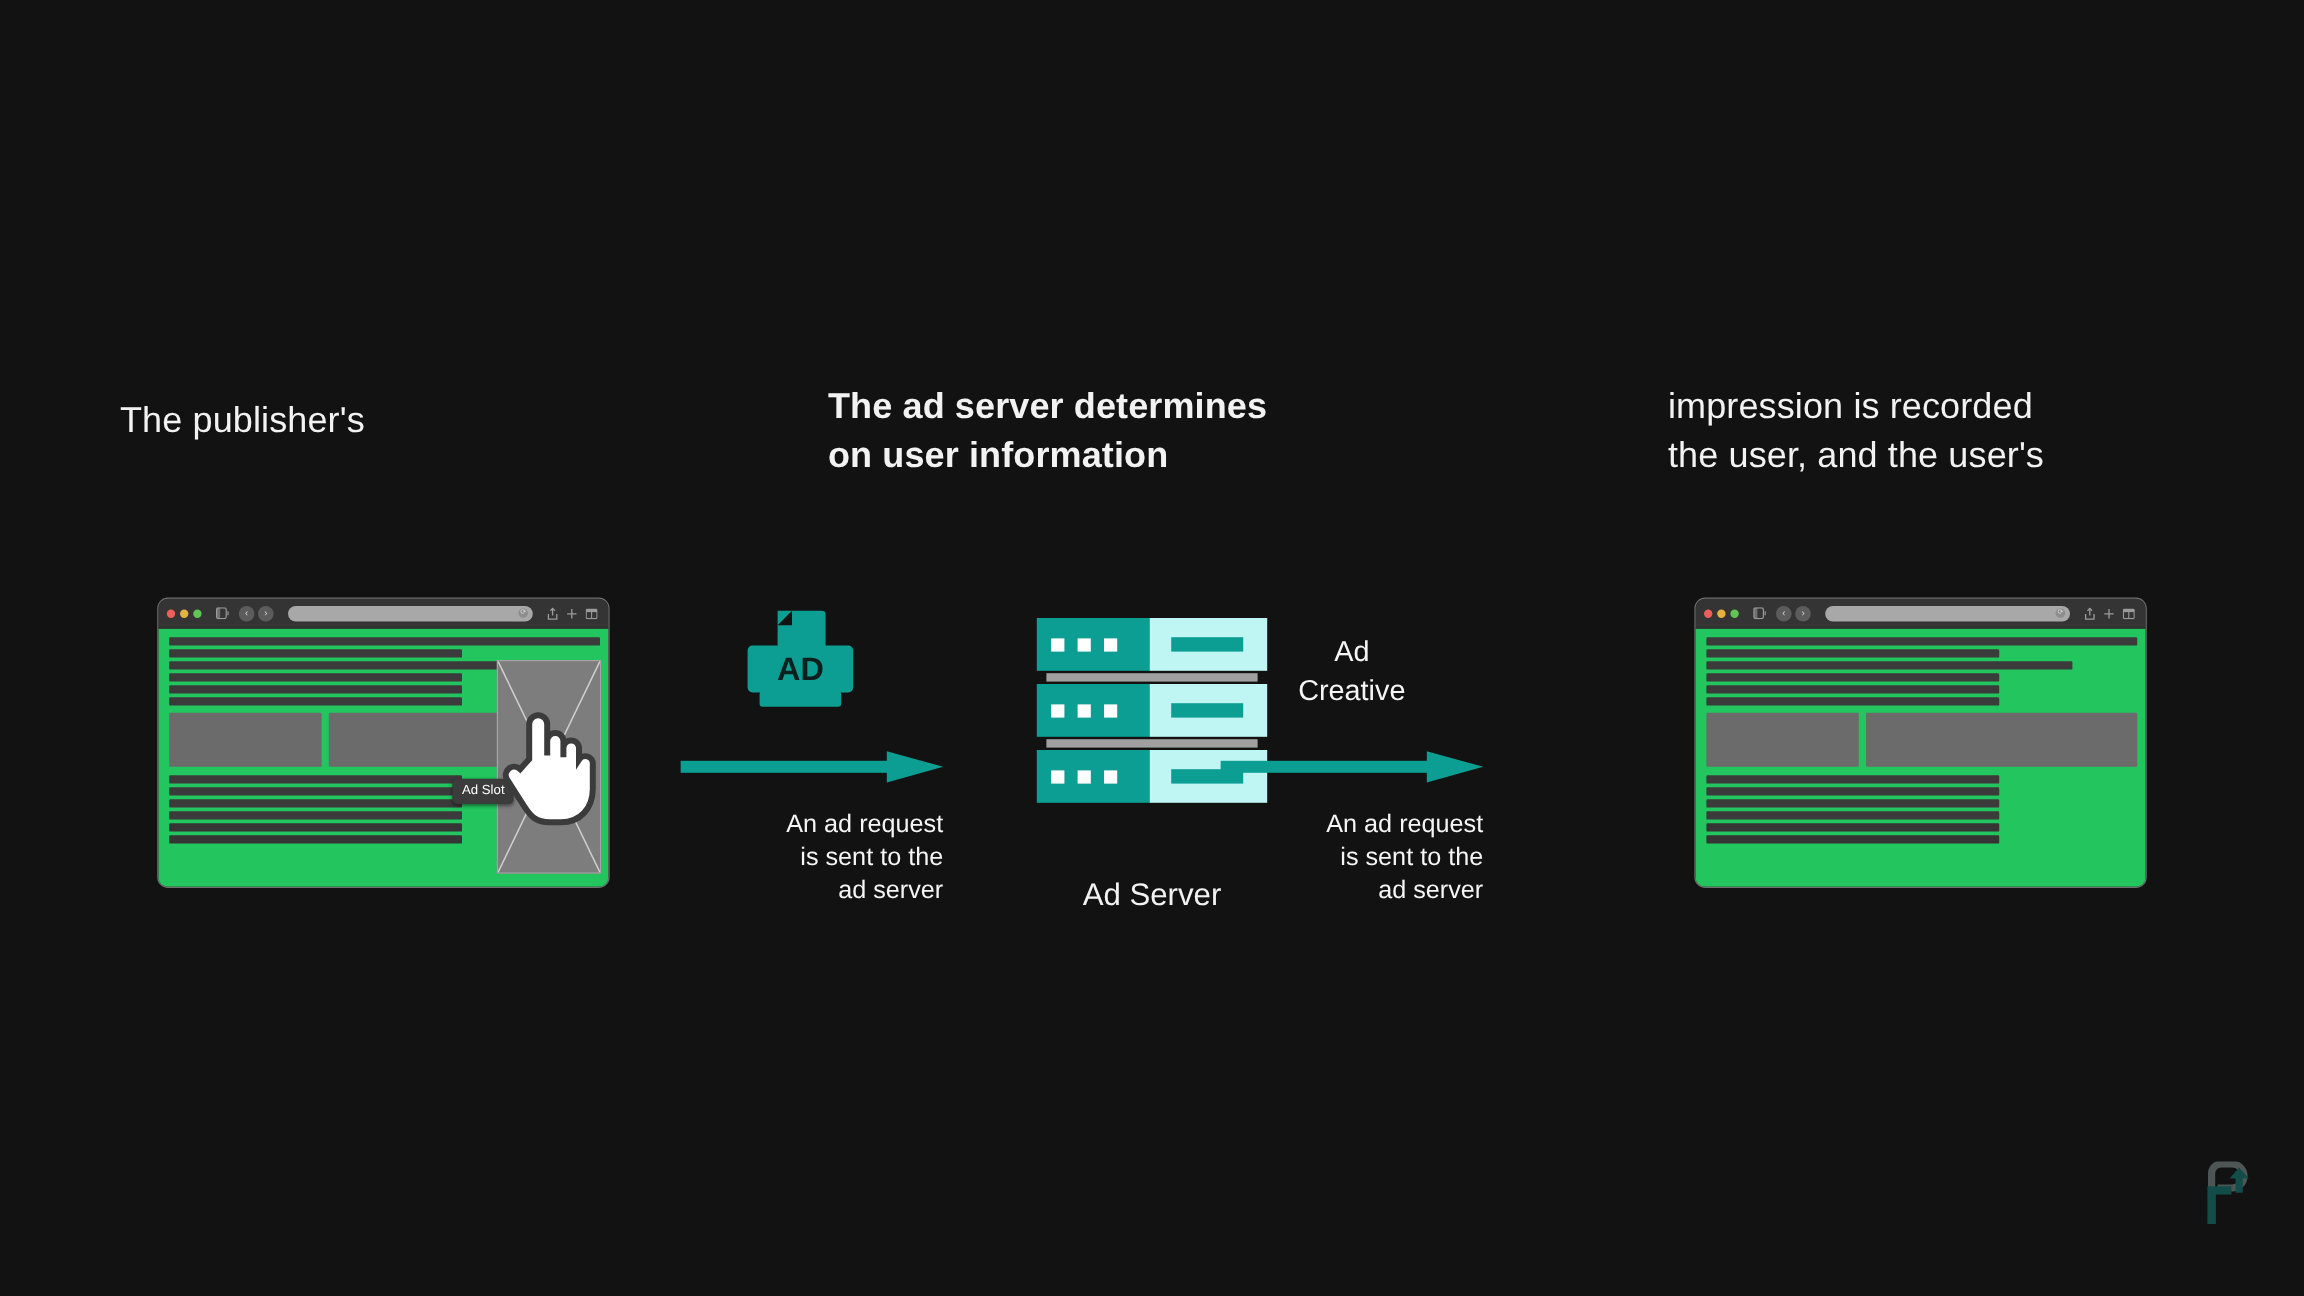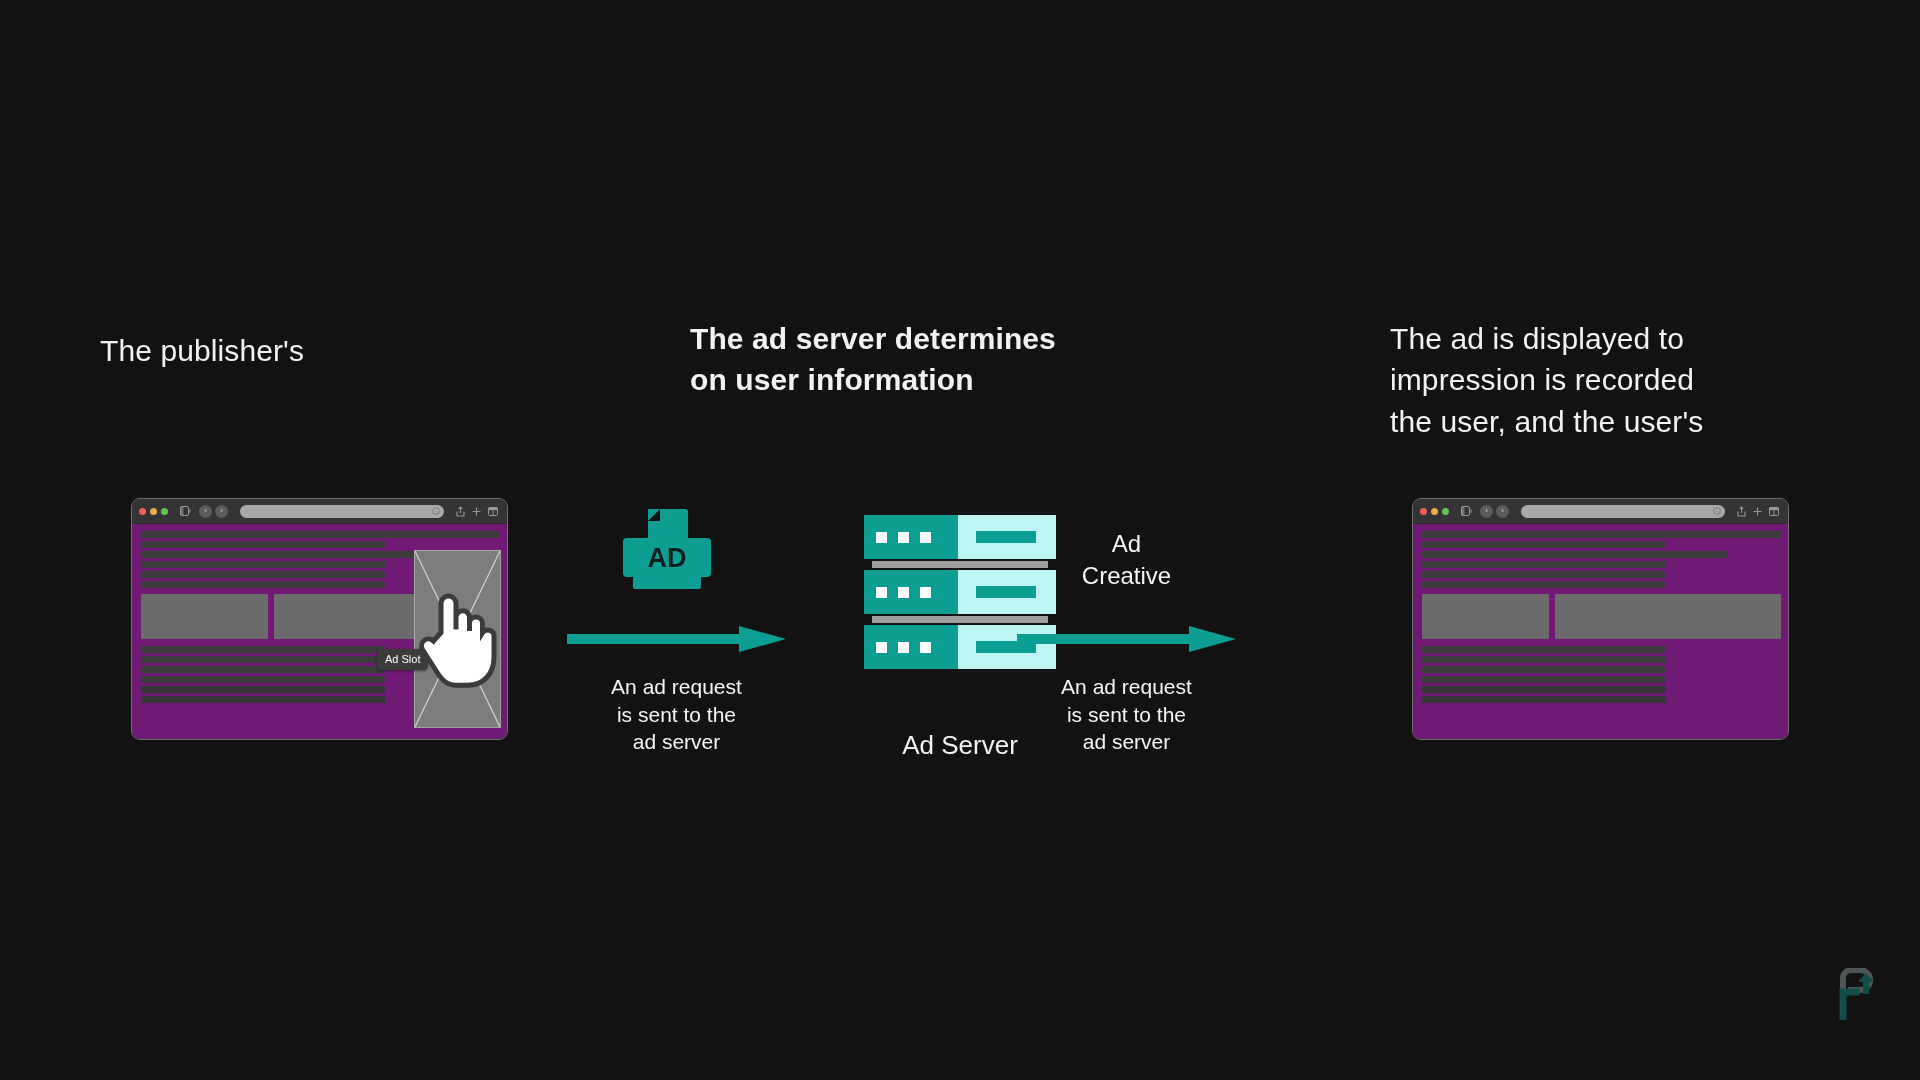--- a/index.html
+++ b/index.html
@@ -87,21 +87,21 @@
   .reload-dot {
     width: 8px; height: 8px; border-radius: 50%;
     background: #8e8e8e;
     display: flex; align-items: center; justify-content: center;
     color: #d8d8d8; font-size: 6px; line-height: 1;
   }
   .tb-right { display: flex; align-items: center; gap: 7px; padding-right: 2px; }
 
   .browser-body {
     flex: 1;
-    background: #701a75;
+    background: #22c55e;
     padding: 6px 7px 7px 9px;
     position: relative;
     display: flex;
     gap: 0;
   }
   .content-col { flex: 1; display: flex; flex-direction: column; gap: 3px; padding-top: 1px; }
   .row { height: 7px; background: #3b3b3b; border-radius: 1px; }
   .row.w100 { width: 100%; }
   .row.w68  { width: 68%; }
   .row.w85  { width: 85%; }
@@ -156,21 +156,21 @@
     font-size: 26px;
   }
 
   
   .arrow-group { position: absolute; width: 230px; }
   #arrow-group-1 { left: 567px;  top: 625px; }
   #arrow-group-2 { left: 1017px; top: 625px; }
   .arrow-svg { display: block; width: 219px; height: 28px; }
   .arrow-caption {
     margin-top: 20px;
-    text-align: center;
+    text-align: right;
     color: #f5f5f5;
     font-size: 21px;
     line-height: 1.32;
     width: 219px;
   }
   .above-arrow-label {
     position: absolute;
     left: 1017px; top: 528px;
     width: 219px;
     text-align: center;
@@ -190,21 +190,20 @@
   <div class="heading" id="heading-left">
     <div>The publisher's</div>
   </div>
 
   <div class="heading" id="heading-center">
     <div>The ad server determines</div>
     <div>on user information</div>
   </div>
 
   <div class="heading" id="heading-right">
-    <div>The ad is displayed to</div>
     <div>impression is recorded</div>
     <div>the user, and the user's</div>
   </div>
 
   <div class="browser" id="browser-left">
     <div class="browser-toolbar">
       <div class="traffic-lights">
         <span class="tl red"></span>
         <span class="tl yellow"></span>
         <span class="tl green"></span>

